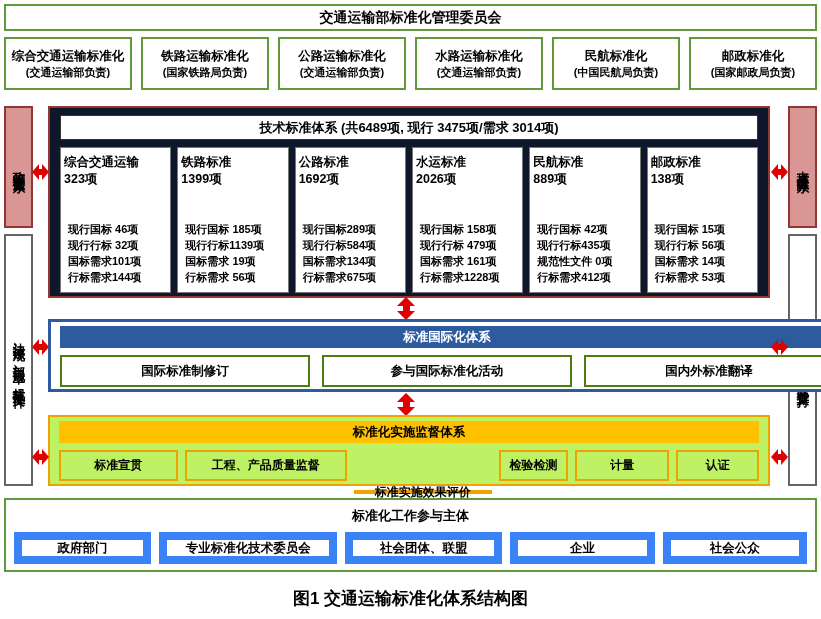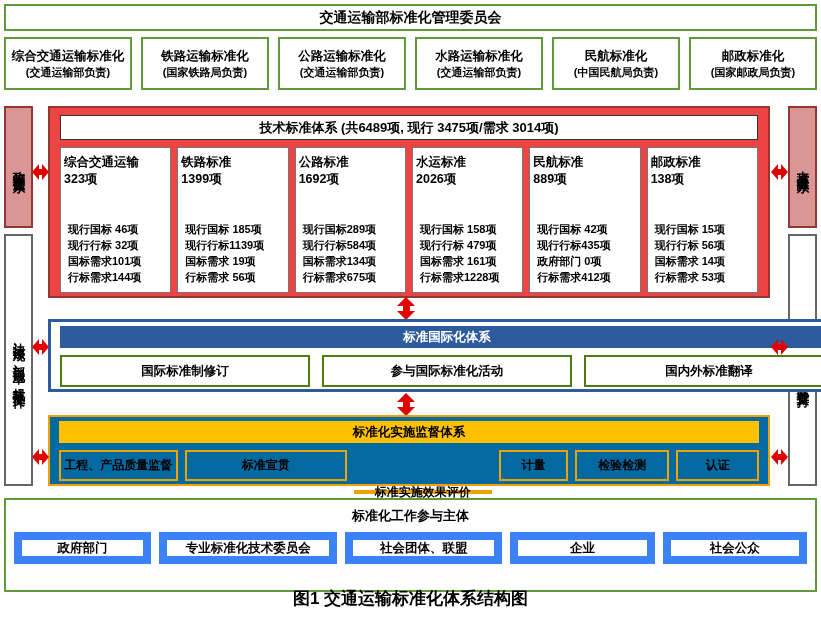--- a/index.html
+++ b/index.html
@@ -22,51 +22,51 @@
   .vbox span { writing-mode:vertical-rl; letter-spacing:2px; font-size:12.5px; }
   .pinkv { background:#d99694; border:2px solid #943634; }
   .grayv { background:#fff; border:2px solid #666; }
   .pol-l { left:4px; top:106px; height:122px; }
   .law-l { left:4px; top:234px; height:252px; }
   .pol-r { left:788px; top:106px; height:122px; }
   .law-r { left:788px; top:234px; height:252px; }
 
   
   .tech { position:absolute; left:48px; top:106px; width:722px; height:192px;
-    background:#ef4444; border:2px solid #943634; padding:7px 10px; }
+    background:#0f172a; border:2px solid #943634; padding:7px 10px; }
   .tech-title { height:25px; background:#fff; border:1px solid #333; display:flex;
     align-items:center; justify-content:center; font-size:13px; margin-bottom:7px; }
   .tech-cols { display:flex; gap:6px; height:146px; }
   .tcol { flex:1; background:#fff; border:1px solid #777; display:flex; flex-direction:column; padding:6px 3px 5px; }
   .tcol-name { text-align:left; font-size:12.5px; line-height:17px; }
   .tcol-lines { margin-top:auto; padding:0 4px 2px; font-size:11px; line-height:16px; }
 
   
   .intl { position:absolute; left:48px; top:319px; width:798px; height:73px;
     background:#fff; border:3px solid #2d5b9e; padding:3px 9px 0; }
   .intl-title { height:22px; background:#2d5b9e; color:#fff; display:flex; align-items:center;
     justify-content:center; font-size:12.5px; margin:1px 0 7px; }
   .intl-items { display:flex; gap:12px; height:32px; }
   .intl-items > div { flex:1; border:2px solid #4d7c0f; display:flex; align-items:center;
     justify-content:center; font-size:12.5px; }
 
   
   .sup { position:absolute; left:48px; top:415px; width:722px; height:71px;
-    background:#0369a1; border:2px solid #f0a202; padding:3px 9px 0; }
+    background:#bef264; border:2px solid #f0a202; padding:3px 9px 0; }
   .sup-title { height:22px; background:#ffc000; color:#000; display:flex; align-items:center;
     justify-content:center; font-size:12.5px; margin:1px 0 7px; }
   .sup-items { display:flex; gap:7px; height:31px; }
   .sup-items > div { border:2px solid #f0a202; display:flex; align-items:center;
     justify-content:center; font-size:12px; }
   .sup-items > div:nth-child(1){flex:1.46;} .sup-items > div:nth-child(2){flex:2.01;}
   .sup-items > div:nth-child(3){flex:1.71;margin-top:40px;} .sup-items > div:nth-child(4){flex:0.83;}
   .sup-items > div:nth-child(5){flex:1.15;} .sup-items > div:nth-child(6){flex:1.0;}
 
   
-  .part { position:absolute; left:4px; top:498px; width:813px; height:94px;
+  .part { position:absolute; left:4px; top:498px; width:813px; height:74px;
     border:2px solid #61993b; padding:5px 8px 0; }
   .part-title { height:22px; display:flex; align-items:center; justify-content:center; font-size:13px; }
   .part-items { display:flex; gap:8px; height:32px; margin-top:5px; }
   .part-items > div { border:8px solid #3b82f6; display:flex; align-items:center;
     justify-content:center; font-size:12.5px;text-align:center; }
   .part-items > div:nth-child(1){flex:1.36;} .part-items > div:nth-child(2){flex:1.82;}
   .part-items > div:nth-child(3){flex:1.58;} .part-items > div:nth-child(4){flex:1.44;}
   .part-items > div:nth-child(5){flex:1.44;}
 
   
@@ -182,21 +182,21 @@
           <div>行标需求1228项</div>
         </div>
       </div>
 
       <div class="tcol">
         <div class="tcol-name">民航标准</div>
         <div class="tcol-name">889项</div>
         <div class="tcol-lines">
           <div>现行国标 42项</div>
           <div>现行行标435项</div>
-          <div>政府部门 0项</div>
+          <div>规范性文件 0项</div>
           <div>行标需求412项</div>
         </div>
       </div>
 
       <div class="tcol">
         <div class="tcol-name">邮政标准</div>
         <div class="tcol-name">138项</div>
         <div class="tcol-lines">
           <div>现行国标 15项</div>
           <div>现行行标 56项</div>
@@ -224,25 +224,25 @@
     <div class="intl-items">
       <div>国际标准制修订</div>
       <div>参与国际标准化活动</div>
       <div>国内外标准翻译</div>
     </div>
   </div>
 
   <div class="sup">
     <div class="sup-title">标准化实施监督体系</div>
     <div class="sup-items">
+      <div>标准宣贯</div>
       <div>工程、产品质量监督</div>
-      <div>标准宣贯</div>
       <div>标准实施效果评价</div>
+      <div>检验检测</div>
       <div>计量</div>
-      <div>检验检测</div>
       <div>认证</div>
     </div>
   </div>
 
   <div class="h-arrow ha-l1">
       <div class="left"></div>
       <div class="bar"></div>
       <div class="right"></div>
     </div>
   <div class="h-arrow ha-l2">

